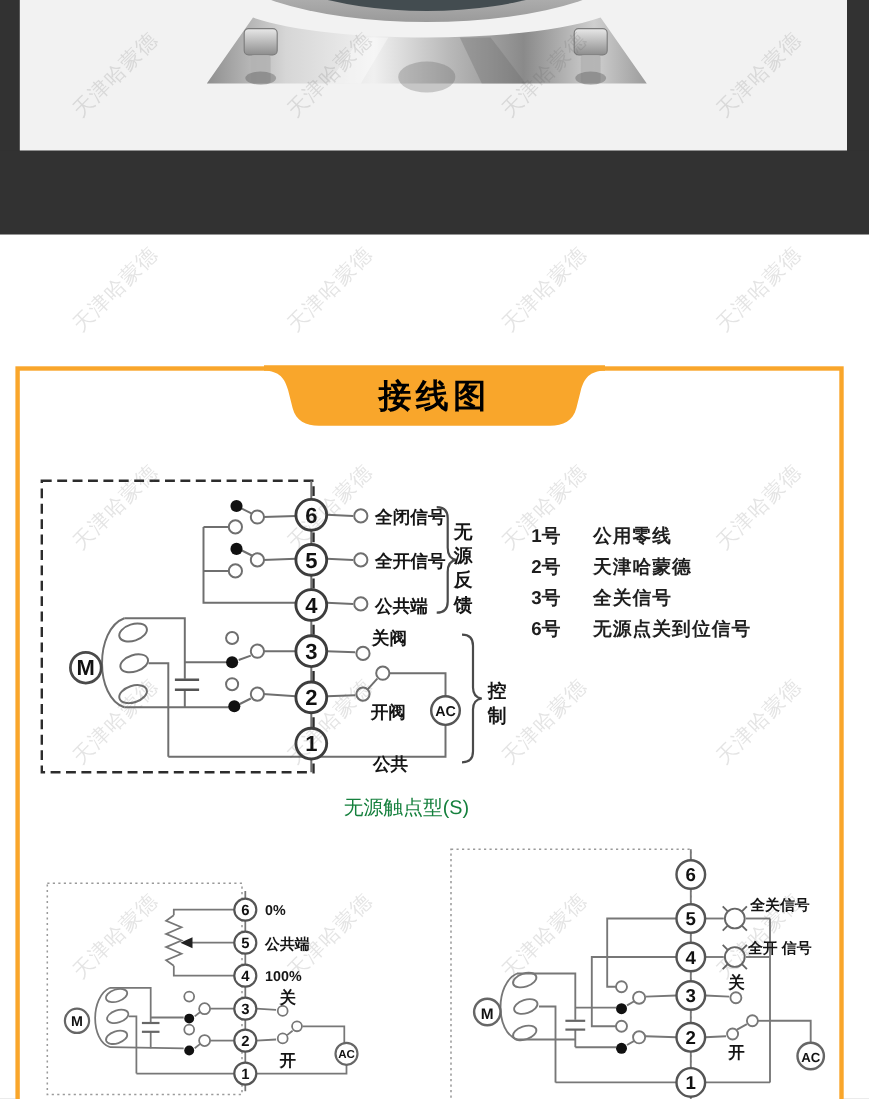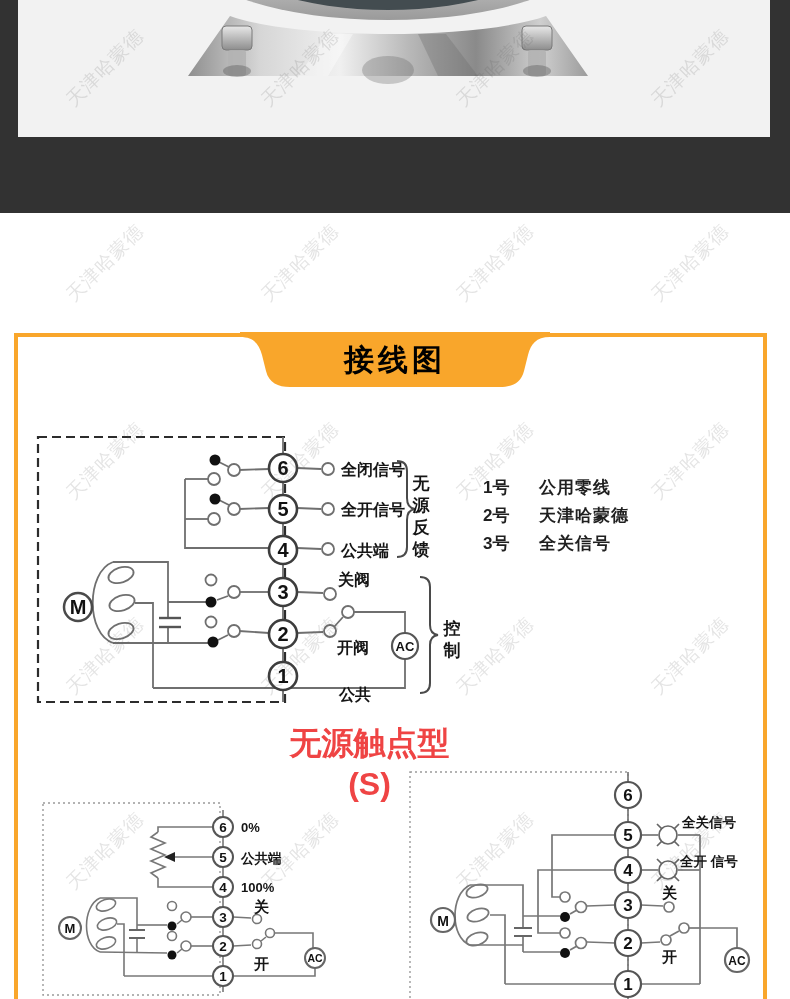--- a/index.html
+++ b/index.html
@@ -21,21 +21,21 @@
   .banner-title {
     position:absolute; left:240px; top:340px; width:310px; text-align:center;
     font-size:30px; font-weight:700; color:#000000; letter-spacing:4px; z-index:5;
   }
   .diagram { position:absolute; z-index:3; }
   #diag-passive { left:28px;  top:430px; }
   #diag-pot     { left:30px;  top:795px; }
   #diag-active  { left:400px; top:760px; }
   .caption {
     position:absolute; left:272px; top:722px; width:195px; text-align:center;
-    font-size:32px; font-weight:700; color:#ef4444; z-index:3;
+    font-size:18px; font-weight:400; color:#15803d; z-index:3;
   }
   .legend { position:absolute; left:483px; top:474px; z-index:3; }
   .legend-row { display:flex; line-height:28px; }
   .legend-num  { display:inline-block; width:40px; font-size:17px; font-weight:700; color:#1f1f1f; }
   .legend-desc { font-size:17px; font-weight:700; color:#1f1f1f; letter-spacing:1px;margin-left:16px; }
   #wm-layer { position:absolute; left:0; top:0; width:790px; height:999px; z-index:6; pointer-events:none; }
   .wm {
     position:absolute; width:130px; text-align:center; transform:rotate(-45deg);
     font-size:19px; letter-spacing:1px; color:rgba(90,90,90,0.16); white-space:nowrap;
   }
@@ -203,20 +203,24 @@
         <span class="legend-desc">公用零线</span>
       </div>
     <div class="legend-row">
         <span class="legend-num">2号</span>
         <span class="legend-desc">天津哈蒙德</span>
       </div>
     <div class="legend-row">
         <span class="legend-num">3号</span>
         <span class="legend-desc">全关信号</span>
       </div>
+    <div class="legend-row">
+        <span class="legend-num">6号</span>
+        <span class="legend-desc">无源点关到位信号</span>
+      </div>
   </div>
 
   <svg id="diag-pot" class="diagram" width="345" height="204" viewBox="30 795 345 204">
     <rect x="43" y="803" width="177" height="192" fill="none" stroke="#9a9a9a" stroke-width="1.4" stroke-dasharray="2 3"></rect>
     <g stroke="#777" stroke-width="1.6" fill="none">
       <path d="M223,810 L223,992"></path>
       <path d="M213,827 L158,827 L158,832"></path>
       <path d="M158,832 L151,837 L165,843 L151,849 L165,855 L151,861 L165,867 L151,873 L158,878"></path>
       <path d="M158,878 L158,887 L213,887"></path>
       <path d="M213,857 L173,857"></path>

